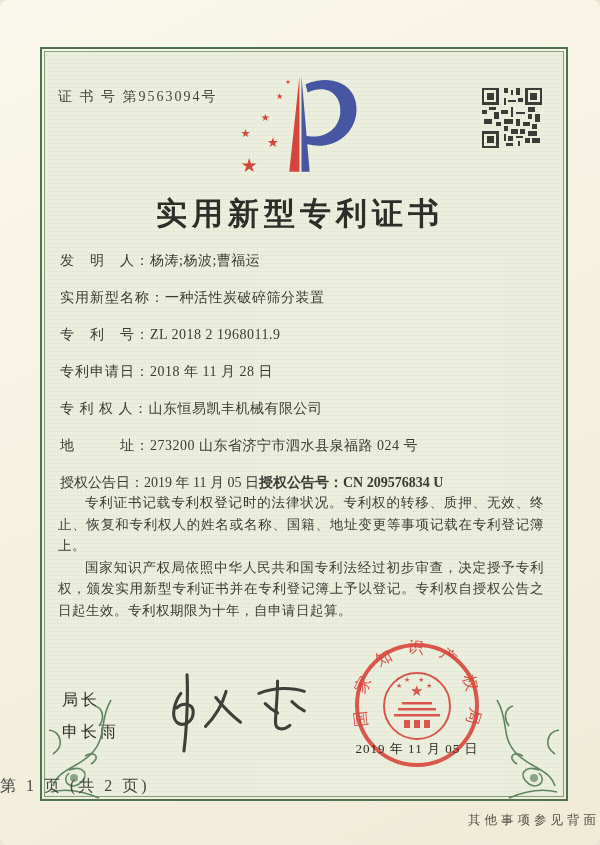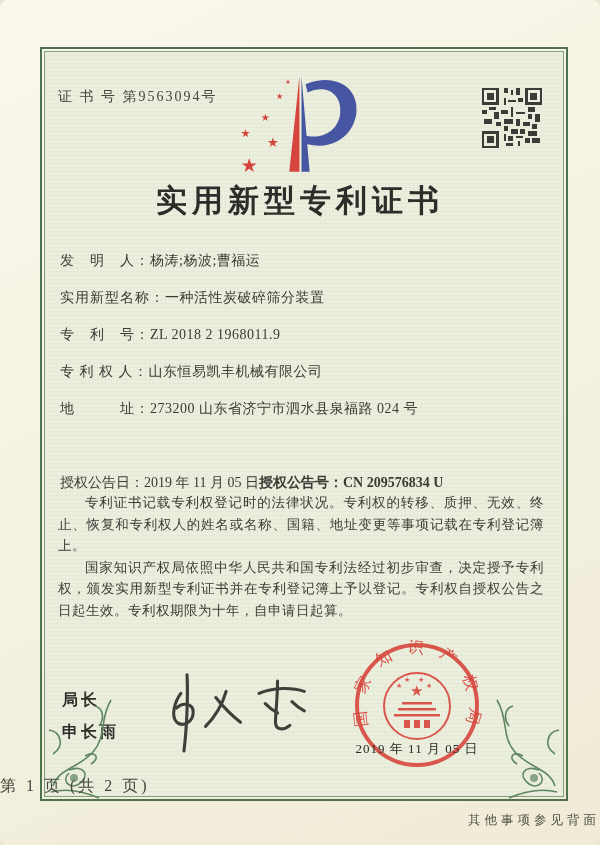--- a/index.html
+++ b/index.html
@@ -24,40 +24,40 @@
       repeating-linear-gradient(0deg, rgba(120,160,120,0.06) 0px, rgba(120,160,120,0.06) 1px, transparent 1px, transparent 4px),
       repeating-linear-gradient(90deg, rgba(120,160,120,0.05) 0px, rgba(120,160,120,0.05) 1px, transparent 1px, transparent 4px);
   }
   .cert-no{
     position:absolute;left:58px;top:88px;
     font-size:14px;letter-spacing:2px;color:#45453f;
   }
   .logo{position:absolute;left:228px;top:68px;width:148px;height:114px;}
   .qr{position:absolute;left:482px;top:88px;width:60px;height:60px;}
   .title{
-    position:absolute;left:0;right:0;top:176px;margin:4px;
+    position:absolute;left:0;right:0;top:176px;margin:17px;
     text-align:center;font-size:31px;font-weight:700;
     letter-spacing:5px;color:#2d2d29;
   }
   .fields{position:absolute;left:60px;top:242px;width:488px;}
   .frow{display:flex;height:37px;line-height:37px;font-size:14px;color:#3b3b35;}
   .frow .lbl{white-space:pre;letter-spacing:1px;}
   .frow .val{letter-spacing:0.5px;}
   .grant-row{position:absolute;left:60px;top:464px;width:488px;display:flex;height:37px;line-height:37px;font-size:14px;color:#3b3b35;}
   .grant-row .g2{font-weight:bold;}
   .paras{
     position:absolute;left:58px;top:492px;width:486px;
     font-size:13.5px;line-height:21.5px;color:#3d3d37;
     text-align:justify;letter-spacing:0.5px;
   }
   .paras p{margin:0;text-indent:2em;}
   .signoff{
     position:absolute;left:62px;top:684px;
     font-family:"Liberation Sans","DejaVu Sans",sans-serif;
-    font-weight:700;font-size:16px;color:#2e2e29;letter-spacing:3px;line-height:32px;
+    font-weight:400;font-size:16px;color:#2e2e29;letter-spacing:3px;line-height:32px;
   }
   .signature{position:absolute;left:150px;top:662px;width:180px;height:104px;}
   .seal{position:absolute;left:352px;top:640px;width:130px;height:130px;}
   .seal-date{
     position:absolute;left:346px;top:740px;width:142px;
     text-align:center;font-size:13px;color:#2c2c27;letter-spacing:1px;
   }
   .page-info{
     position:absolute;left:0;right:0;top:776px;
     text-align:left;font-size:16px;letter-spacing:3px;color:#45453f;
@@ -148,20 +148,24 @@
     </div>
     <div class="frow">
       <span class="lbl">实用新型名称：</span>
       <span class="val">一种活性炭破碎筛分装置</span>
     </div>
     <div class="frow">
       <span class="lbl">专　利　号：</span>
       <span class="val">ZL 2018 2 1968011.9</span>
     </div>
     <div class="frow">
+      <span class="lbl">专利申请日：</span>
+      <span class="val">2018 年 11 月 28 日</span>
+    </div>
+    <div class="frow">
       <span class="lbl">专 利 权 人：</span>
       <span class="val">山东恒易凯丰机械有限公司</span>
     </div>
     <div class="frow">
       <span class="lbl">地　　　址：</span>
       <span class="val">273200 山东省济宁市泗水县泉福路 024 号</span>
     </div>
   </div>
 
   <div class="grant-row">

